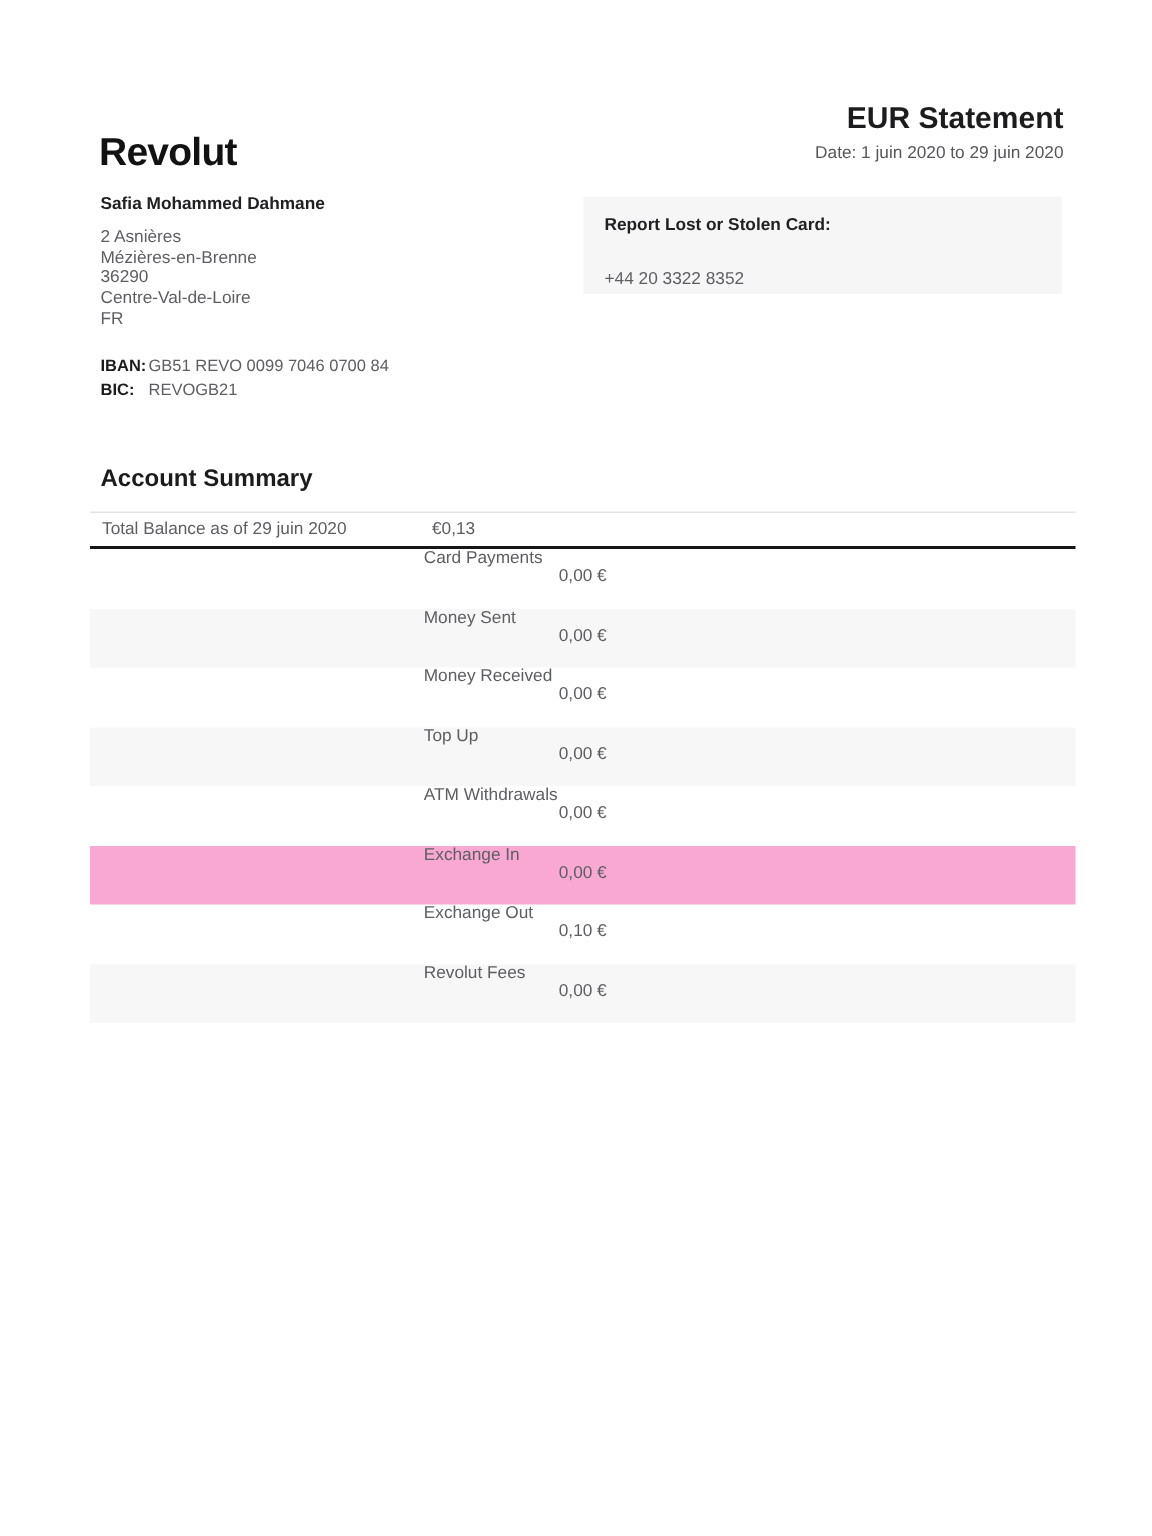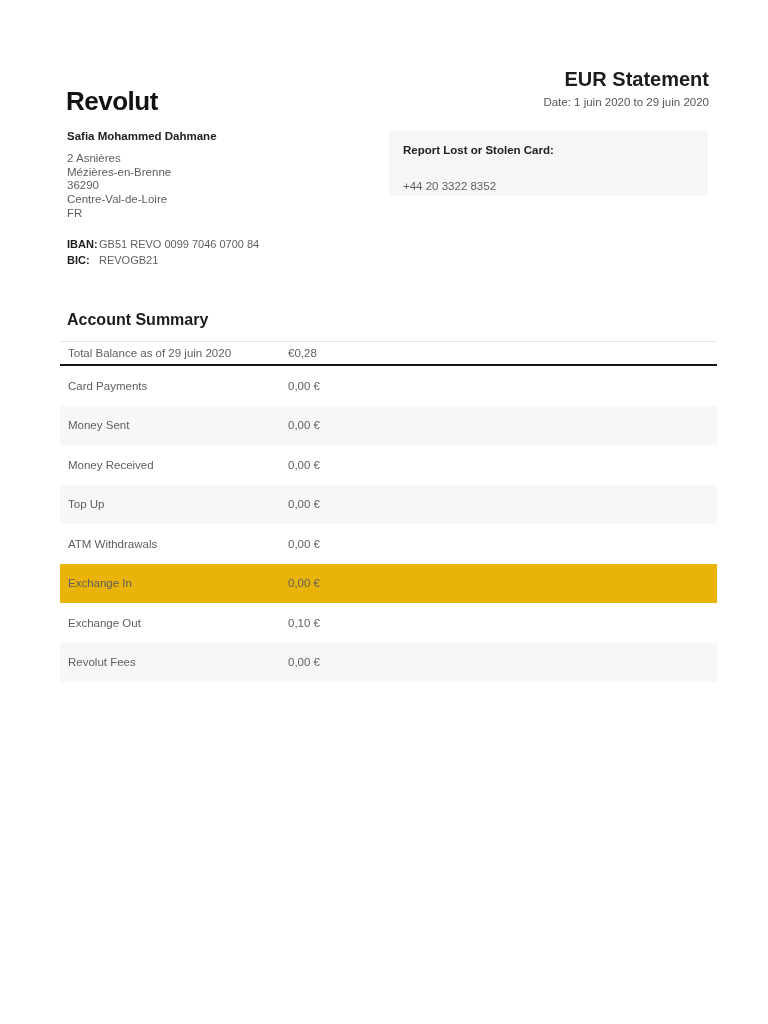--- a/index.html
+++ b/index.html
@@ -68,21 +68,21 @@
   .summary-table {
     position: absolute; left: 60px; top: 341px; width: 657px;
   }
   .total-row {
     display: flex; align-items: center; height: 25px;
     border-top: 1px solid #e4e4e4;
     border-bottom: 2px solid #161616;
     box-sizing: border-box;
   }
   .srow {
-    display: flex; align-items: center; height: 39.5px;
+    display: flex; align-items: center; height: 39.5px; flex-direction: column;
   }
   .srow.alt { background: #f7f7f7; }
   .cell-label {
     padding-left: 8px; width: 228px; box-sizing: border-box;
     font-size: 11.5px; color: #5d5e62;
   }
   .cell-value { font-size: 11.5px; color: #5d5e62; }
 </style>
 </head>
 <body>
@@ -121,21 +121,21 @@
   <div class="report-box" style="background: rgb(246, 246, 247);">
     <div class="report-title">Report Lost or Stolen Card:</div>
     <div class="report-phone">+44 20 3322 8352</div>
   </div>
 
   <div class="summary-heading">Account Summary</div>
 
   <div class="summary-table">
     <div class="total-row" style="border-bottom-color: rgb(22, 22, 22);">
       <span class="cell-label">Total Balance as of 29 juin 2020</span>
-      <span class="cell-value">€0,28</span>
+      <span class="cell-value">€0,13</span>
     </div>
     <div>
         <div class="srow">
     <span class="cell-label">Card Payments</span>
     <span class="cell-value">0,00 €</span>
   </div>
         <div class="srow alt" style="background: rgb(247, 247, 247);">
     <span class="cell-label">Money Sent</span>
     <span class="cell-value">0,00 €</span>
   </div>
@@ -144,21 +144,21 @@
     <span class="cell-value">0,00 €</span>
   </div>
         <div class="srow alt" style="background: rgb(247, 247, 247);">
     <span class="cell-label">Top Up</span>
     <span class="cell-value">0,00 €</span>
   </div>
         <div class="srow">
     <span class="cell-label">ATM Withdrawals</span>
     <span class="cell-value">0,00 €</span>
   </div>
-        <div class="srow alt" style="background: #eab308;">
+        <div class="srow alt" style="background: #f9a8d4;">
     <span class="cell-label">Exchange In</span>
     <span class="cell-value">0,00 €</span>
   </div>
         <div class="srow">
     <span class="cell-label">Exchange Out</span>
     <span class="cell-value">0,10 €</span>
   </div>
         <div class="srow alt" style="background: rgb(247, 247, 247);">
     <span class="cell-label">Revolut Fees</span>
     <span class="cell-value">0,00 €</span>

